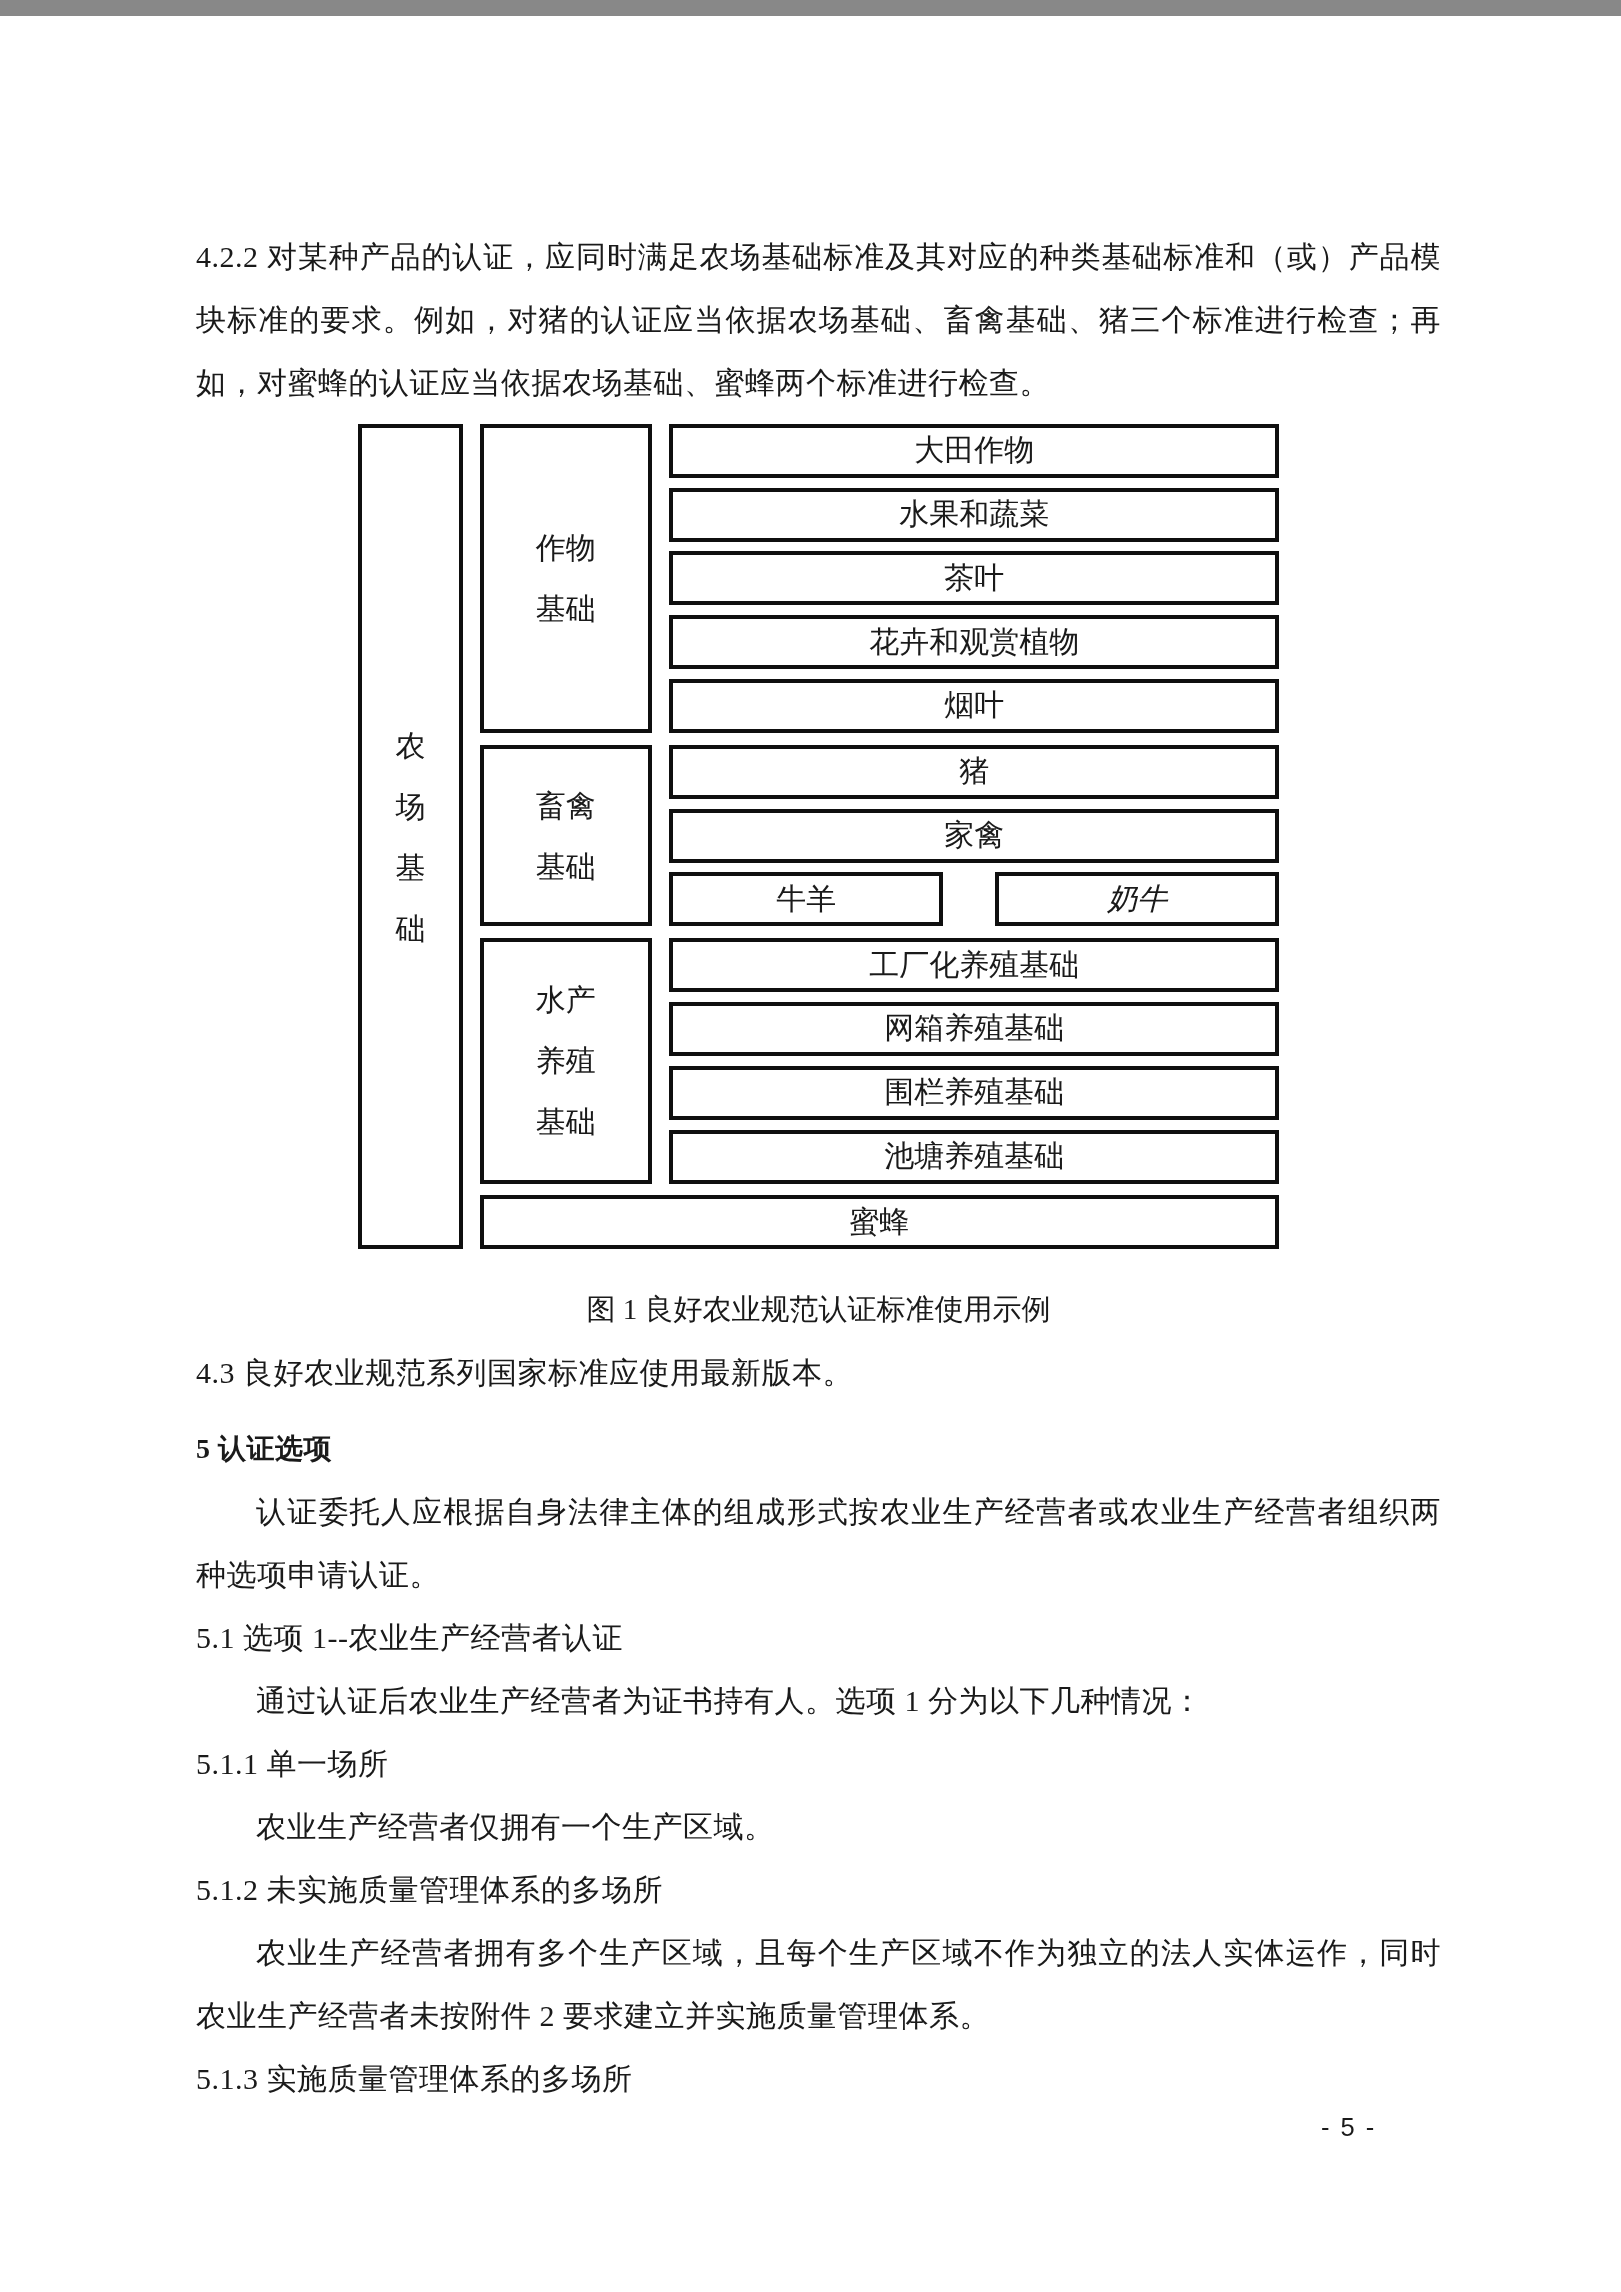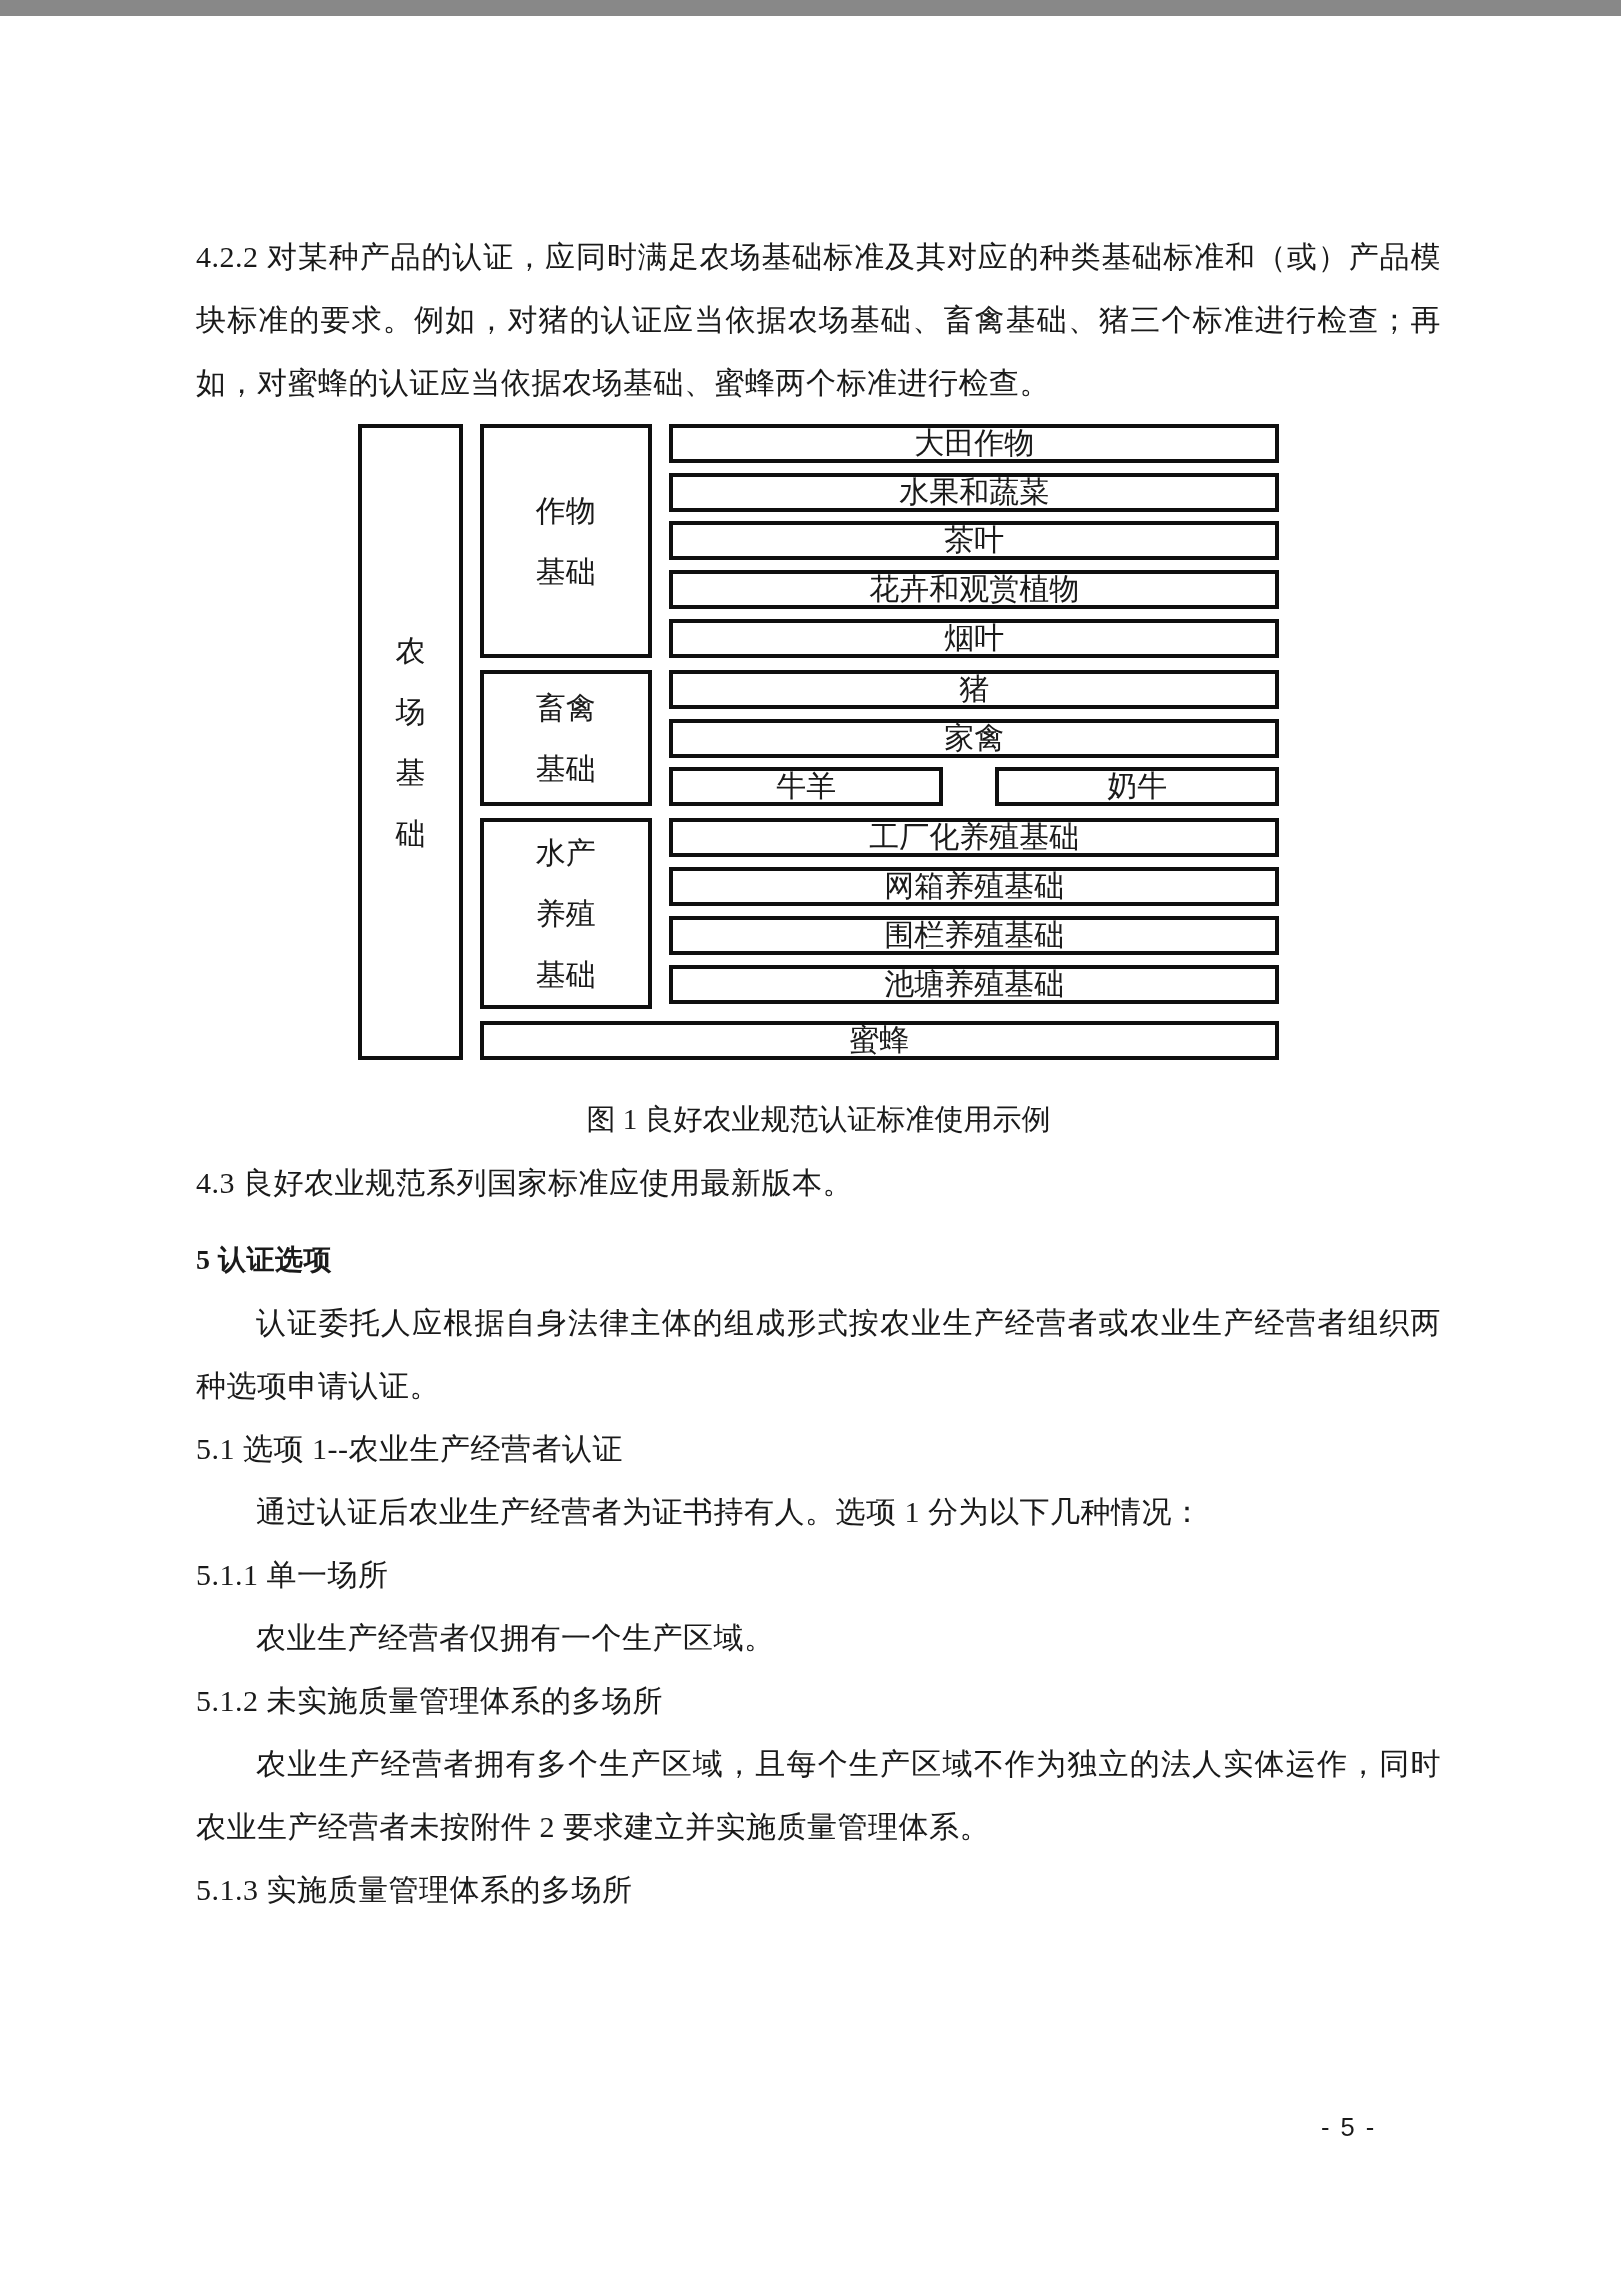--- a/index.html
+++ b/index.html
@@ -72,32 +72,32 @@
     border:4.9px solid #0f0f0f;
     display:flex;align-items:center;justify-content:center;
   }
   .fig-items{
     flex:1;
     display:flex;
     flex-direction:column;
     gap:9.8px;
   }
   .fig-item{
-    height:39px;
+    height:54px;
     box-sizing:border-box;
     border:4.9px solid #0f0f0f;
     display:flex;align-items:center;justify-content:center;
     white-space:nowrap;
   }
   .fig-split{
     display:flex;
     gap:52px;
   }
   .fig-split .fig-item.first{width:274px;}
-  .fig-split .fig-item.second{flex:1;}
+  .fig-split .fig-item.second{flex:1;font-style:italic;}
   figcaption{
     margin-top:27.4px;
     font-size:29px;
     line-height:64px;
     text-align:center;
     width:100%;
   }
   .page-num{
     position:absolute;
     left:1321px;top:2096px;

